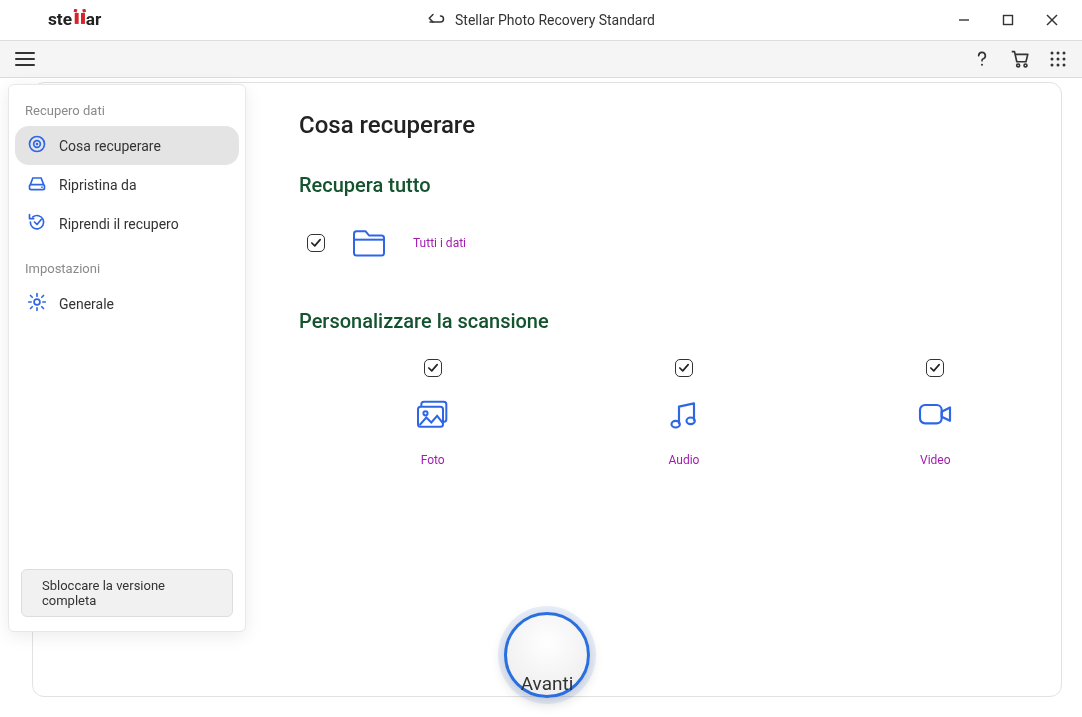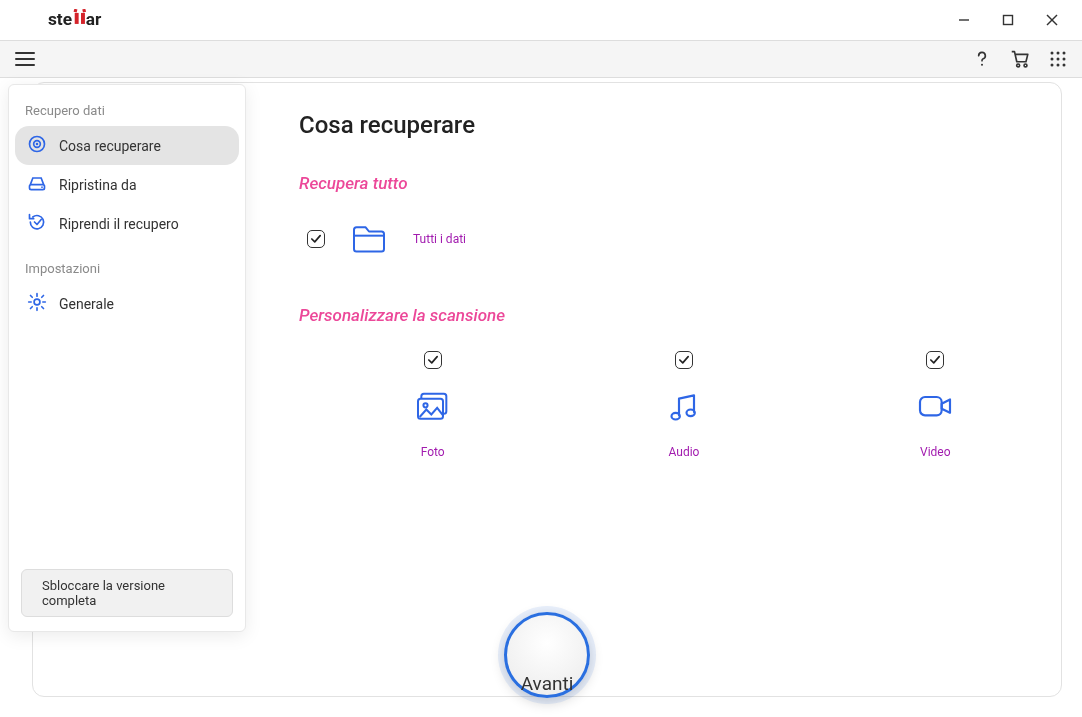--- a/index.html
+++ b/index.html
@@ -34,21 +34,21 @@
   .sb-bottom { margin-top: auto; padding: 6px 6px 4px 6px; }
   .unlock-btn { width: 100%; text-align: left; background: #f1f1f1; border: 1px solid #ddd; border-radius: 6px; padding: 8px 20px; font-size: 13px; color: #333; cursor: pointer; }
 
   
   .main-wrap {
     position: absolute; left: 32px; right: 20px; top: 82px; bottom: 20px;
     border: 1px solid #e2e2e2; border-radius: 12px; background: #fff;
   }
   .main-inner { padding: 28px 0 0 266px; } 
   h1.page-title { font-size: 24px; font-weight: 500; color: #222; margin-bottom: 34px; }
-  h2.section-title { font-size: 17px; font-weight: 500; color: #ec4899; margin-bottom: 26px; font-style: italic; }
+  h2.section-title { font-size: 20px; font-weight: 500; color: #14532d; margin-bottom: 26px; }
 
   .opt-row { display: flex; align-items: center; gap: 24px; margin-bottom: 46px; padding-left: 8px; }
   .opt-row.triple { display: flex; gap: 0; padding-left: 8px; }
   .opt-cell { display: flex; align-items: center; gap: 18px; width: 254px; flex-direction: column; }
   .chk { width: 18px; height: 18px; border: 1.8px solid #333; border-radius: 5px; display: inline-flex; align-items: center; justify-content: center; cursor: pointer; flex-shrink: 0; }
   .chk svg { width: 12px; height: 10px; }
   .opt-icon { width: 40px; height: 40px; display: flex; align-items: center; justify-content: center; }
   .opt-icon svg { width: 40px; height: 40px; }
   .opt-label { font-size: 12px; color: #a21caf; }
 
@@ -72,20 +72,29 @@
       <text x="0" y="20" font-family="Arial" font-weight="700" font-size="22" fill="#222">ste</text>
       <g transform="translate(34,0)">
         <rect x="0" y="5" width="5" height="14" fill="#d4232a"></rect>
         <rect x="8" y="5" width="5" height="14" fill="#d4232a"></rect>
         <rect x="-1" y="0" width="4" height="4" fill="#d4232a" transform="rotate(15 1 2)"></rect>
         <rect x="10" y="0" width="4" height="4" fill="#d4232a" transform="rotate(-15 12 2)"></rect>
       </g>
       <text x="48" y="20" font-family="Arial" font-weight="700" font-size="22" fill="#222">ar</text>
     </svg>
   </div>
+  <div class="title-center">
+    <span>
+      <svg viewBox="0 0 24 18" fill="none" stroke="#333" stroke-width="2">
+        <path d="M4 8 H18 A4 4 0 0 0 18 0" stroke-linecap="round" fill="none" transform="translate(0,5)"></path>
+        <polyline points="8,4 3,9 8,14" fill="none" stroke-linecap="round" stroke-linejoin="round" transform="translate(0,-1)"></polyline>
+      </svg>
+    </span>
+    <span>Stellar Photo Recovery Standard</span>
+  </div>
   <div class="win-controls">
     <div class="win-btn">
       <svg width="12" height="12">
           <line x1="1" y1="6" x2="11" y2="6" stroke="#333" stroke-width="1.4"></line>
         </svg>
     </div>
     <div class="win-btn">
       <svg width="12" height="12">
           <rect x="1.5" y="1.5" width="9" height="9" fill="none" stroke="#333" stroke-width="1.4"></rect>
         </svg>

